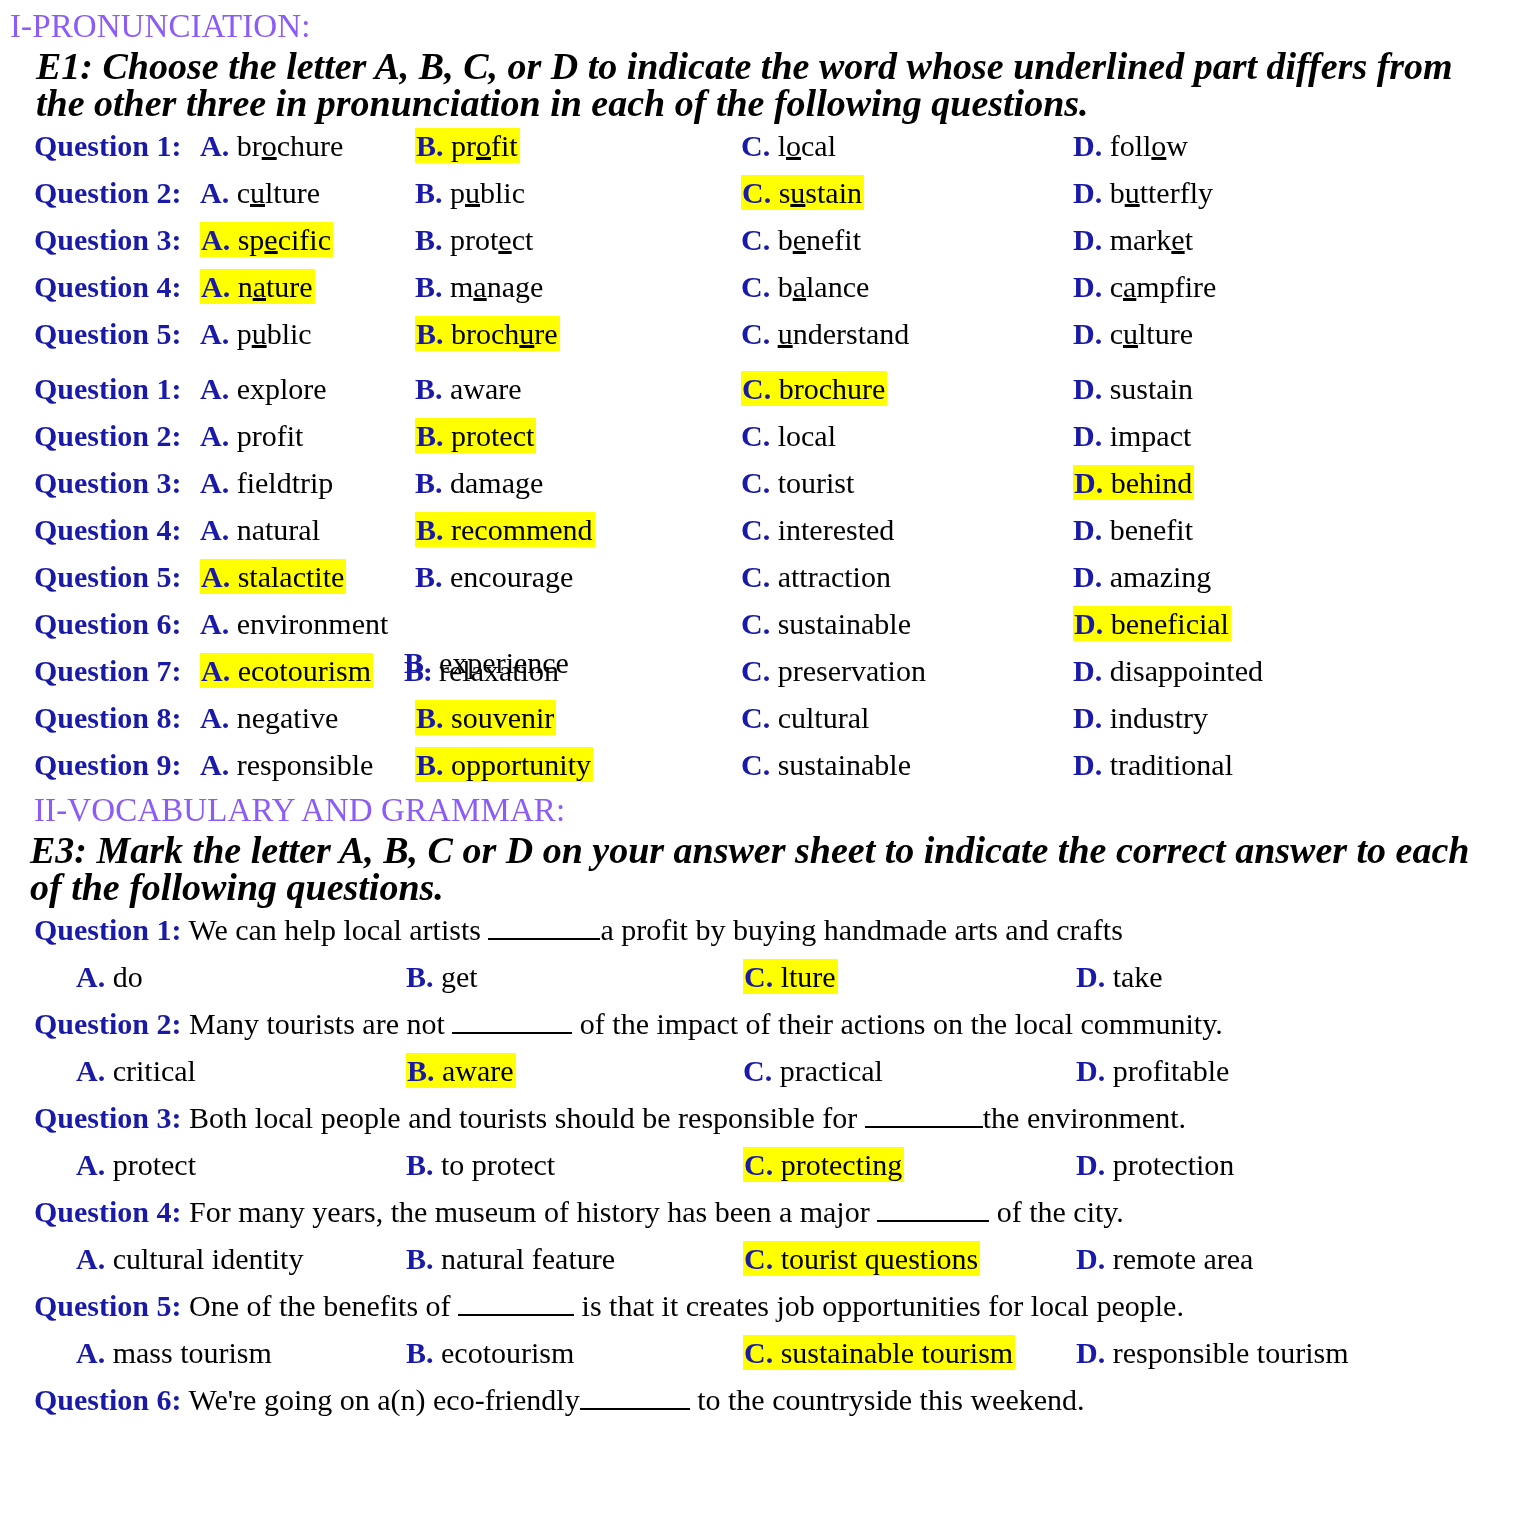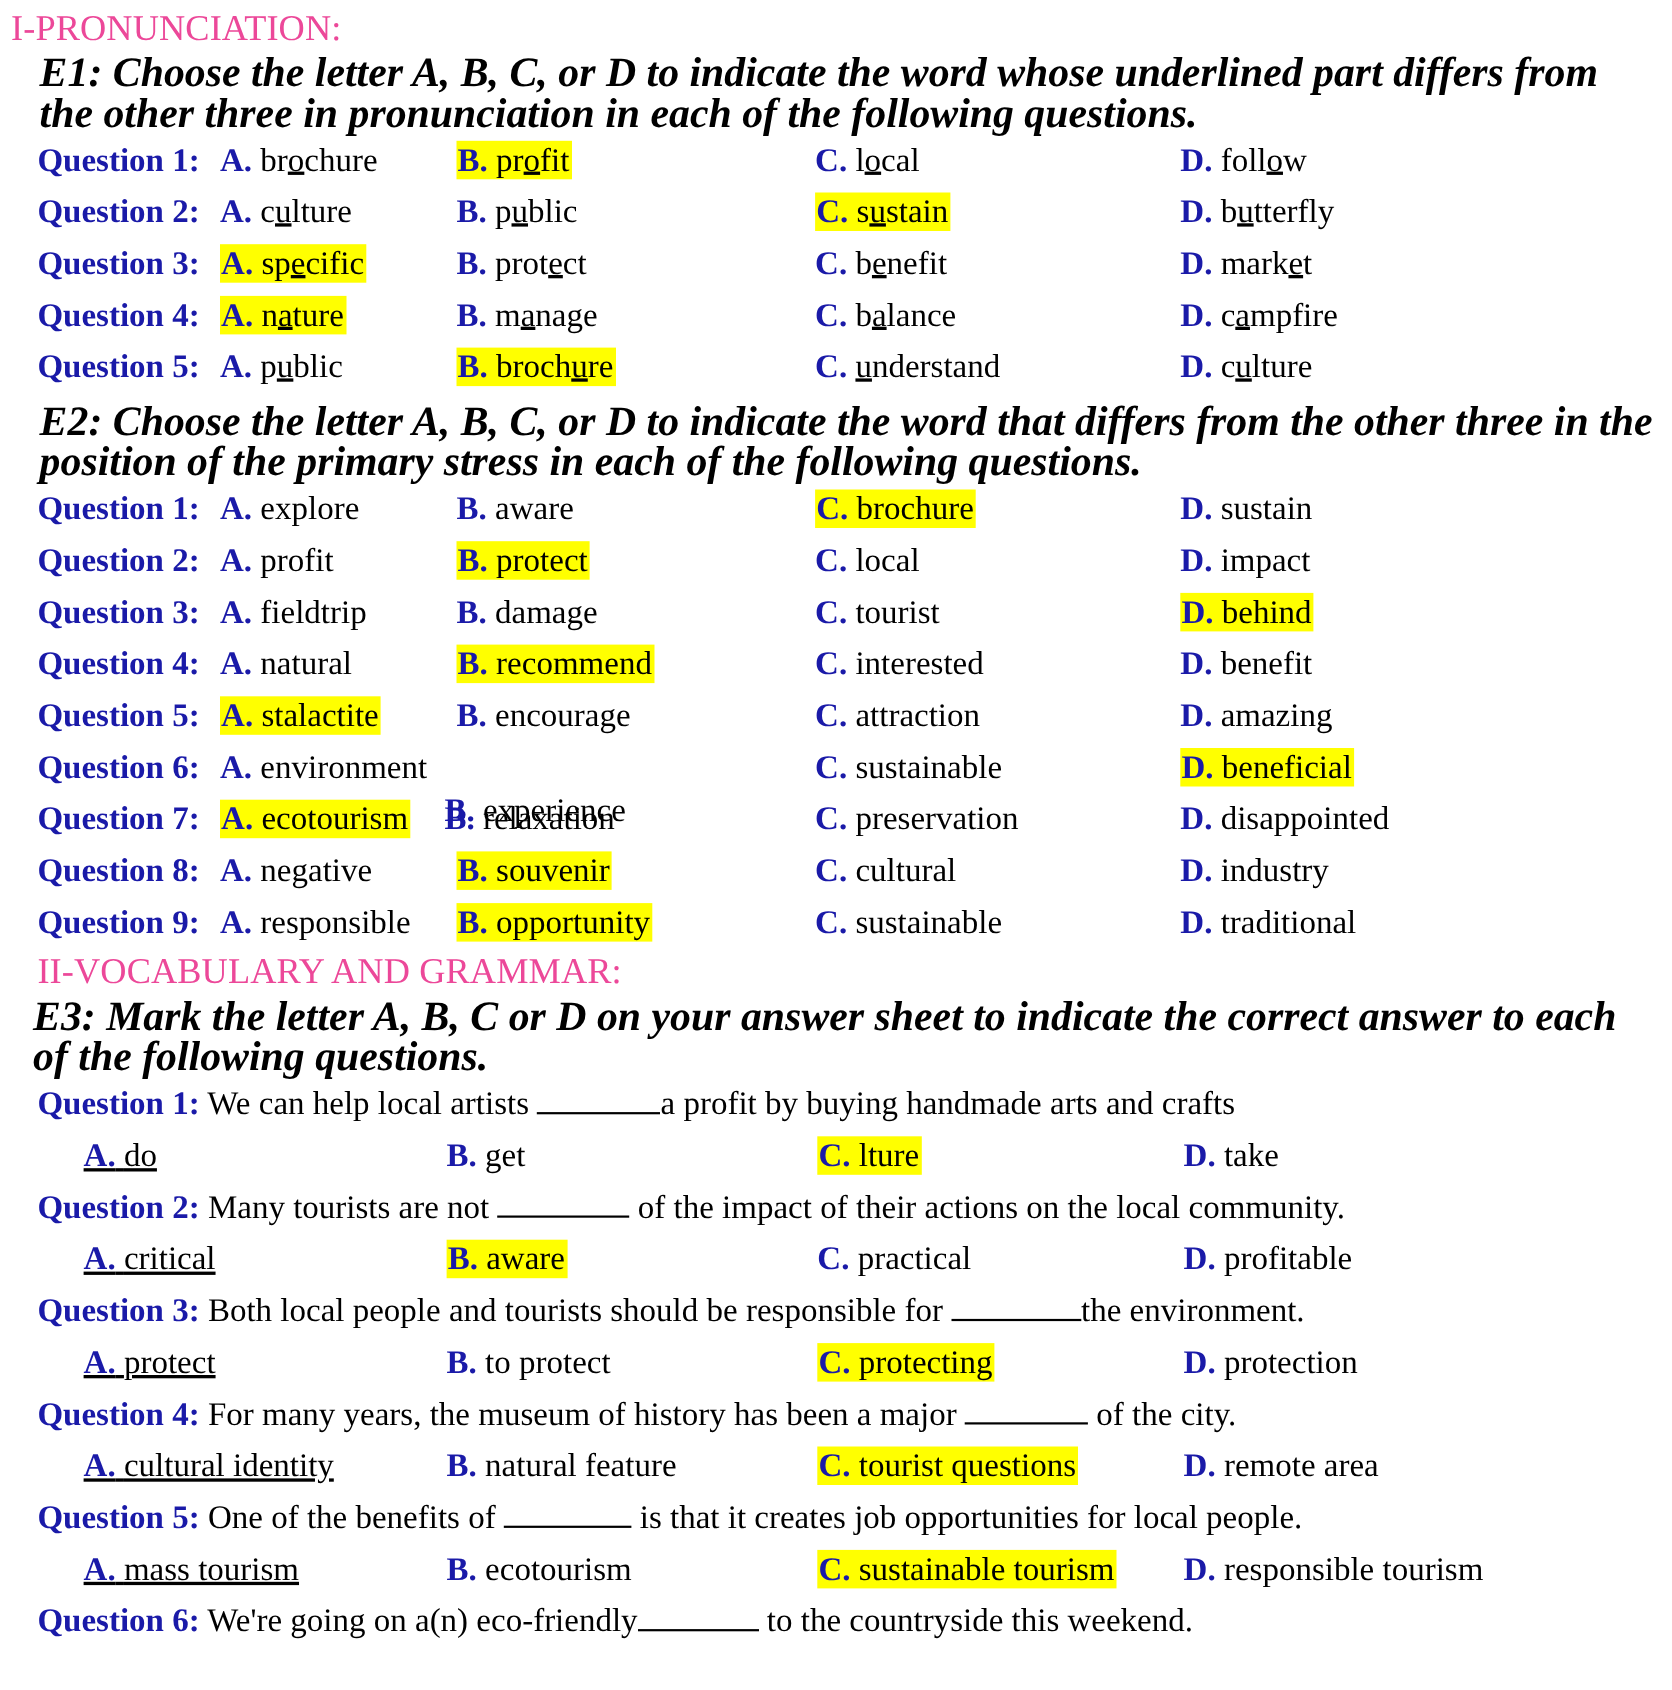--- a/index.html
+++ b/index.html
@@ -18,21 +18,21 @@
   .page {
     width: 1520px;
     box-sizing: border-box;
     padding: 4px 10px 0 10px;
   }
 
   
   .section-heading {
     font-size: 33px;
     line-height: 44px;
-    color: #ec4899;
+    color: #8b5cf6;
     letter-spacing: 0.1px;
     white-space: nowrap;
   }
   .section-heading.indent { padding-left: 24px; }
 
   
   .instruction {
     font-weight: bold;
     font-style: italic;
     font-size: 38px;
@@ -108,21 +108,21 @@
   .blank.w5 { width: 116px; }
   .blank.w6 { width: 110px; }
 
   .optrow {
     position: relative;
     height: 47px;
     line-height: 47px;
     font-size: 30px;
     white-space: nowrap;
   }
-  .eA { left: 66px; text-decoration: underline; }
+  .eA { left: 66px; }
   .eB { left: 396px; }
   .eC { left: 733px; }
   .eD { left: 1066px; }
 
   .spacer8 { height: 8px; }
 </style>
 </head>
 <body>
 
 <div class="page">
@@ -169,21 +169,20 @@
       <span class="qlabel">Question 5:</span>
       <span class="opt cA"><span class="ltr">A.</span> <span class="wd"><span>p</span><span class="u">u</span><span>blic</span></span></span>
       <span class="opt cB hl"><span class="hlbox"><span class="ltr">B.</span> <span class="wd"><span>broch</span><span class="u">u</span><span>re</span></span></span></span>
       <span class="opt cC"><span class="ltr">C.</span> <span class="wd"><span></span><span class="u">u</span><span>nderstand</span></span></span>
       <span class="opt cD"><span class="ltr">D.</span> <span class="wd"><span>c</span><span class="u">u</span><span>lture</span></span></span>
     </div>
   </div>
 
   <div class="spacer8"></div>
 
-  <div class="instruction">E2: Choose the letter A, B, C, or D to indicate the word that differs from the other three in the position of the primary stress in each of the following questions.</div>
 
   <div>
 
     <div class="qrow">
       <span class="qlabel">Question 1:</span>
       <span class="opt cA"><span class="ltr">A.</span> <span class="wd">explore</span></span>
       <span class="opt cB"><span class="ltr">B.</span> <span class="wd">aware</span></span>
       <span class="opt cC hl"><span class="hlbox"><span class="ltr">C.</span> <span class="wd">brochure</span></span></span>
       <span class="opt cD"><span class="ltr">D.</span> <span class="wd">sustain</span></span>
     </div>

